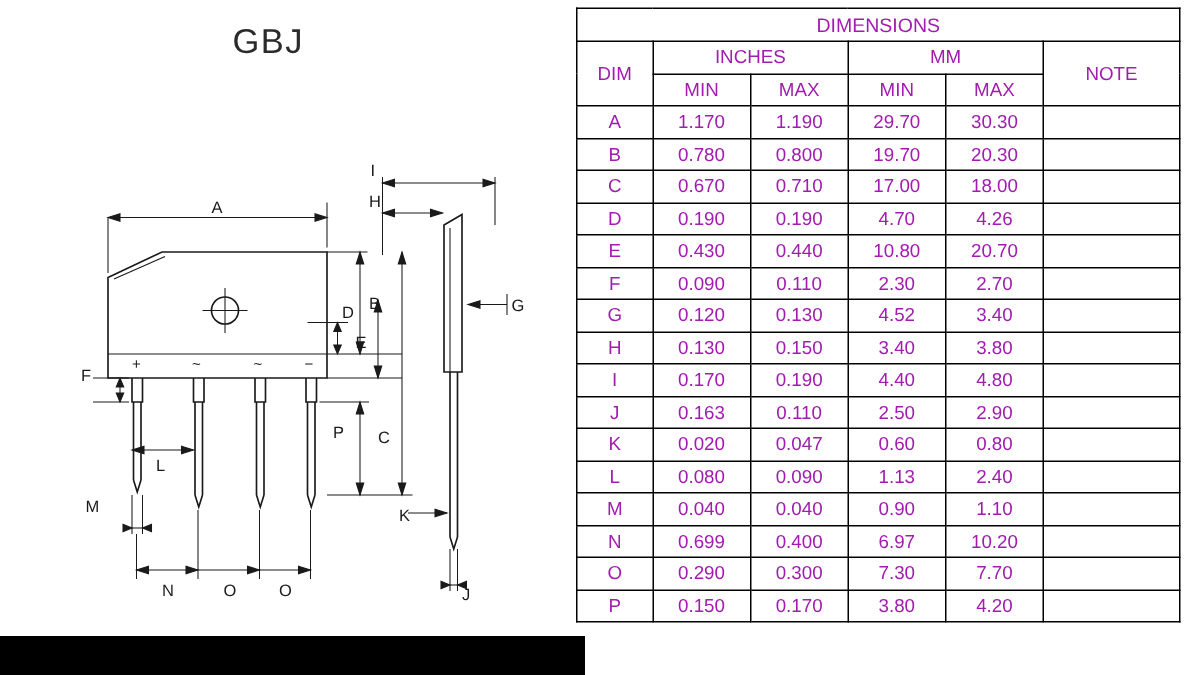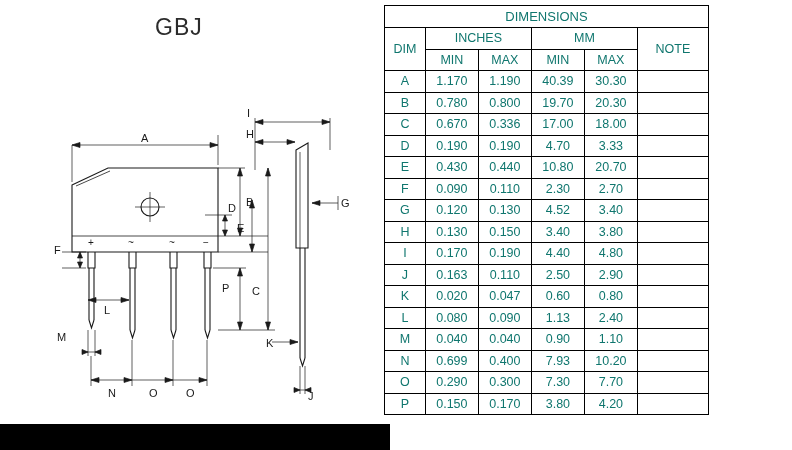--- a/index.html
+++ b/index.html
@@ -53,23 +53,23 @@
 
   
   #dim-table-wrap {
     position: absolute;
     left: 384px;
     top: 5px;
     width: 403px;
   }
   table.dim {
     border-collapse: collapse;
-    width: 325px;
+    width: 403px;
     font-size: 12.5px;
-    color: #0f766e;
+    color: #a21caf;
   }
   table.dim th, table.dim td {
     border: 1px solid #000;
     text-align: center;
     padding: 0;
     height: 20.5px;
     line-height: 20.5px;
     font-weight: normal;
   }
   table.dim .hdr-main {
@@ -263,46 +263,46 @@
           <th class="c-val">MAX</th>
           <th class="c-val">MIN</th>
           <th class="c-val">MAX</th>
         </tr>
       </thead>
       <tbody id="dim-body">
           <tr>
             <td class="dimletter">A</td>
             <td>1.170</td>
             <td>1.190</td>
-            <td>40.39</td>
+            <td>29.70</td>
             <td>30.30</td>
             <td></td>
           </tr>
           <tr>
             <td class="dimletter">B</td>
             <td>0.780</td>
             <td>0.800</td>
             <td>19.70</td>
             <td>20.30</td>
             <td></td>
           </tr>
           <tr>
             <td class="dimletter">C</td>
             <td>0.670</td>
-            <td>0.336</td>
+            <td>0.710</td>
             <td>17.00</td>
             <td>18.00</td>
             <td></td>
           </tr>
           <tr>
             <td class="dimletter">D</td>
             <td>0.190</td>
             <td>0.190</td>
             <td>4.70</td>
-            <td>3.33</td>
+            <td>4.26</td>
             <td></td>
           </tr>
           <tr>
             <td class="dimletter">E</td>
             <td>0.430</td>
             <td>0.440</td>
             <td>10.80</td>
             <td>20.70</td>
             <td></td>
           </tr>
@@ -367,21 +367,21 @@
             <td>0.040</td>
             <td>0.040</td>
             <td>0.90</td>
             <td>1.10</td>
             <td></td>
           </tr>
           <tr>
             <td class="dimletter">N</td>
             <td>0.699</td>
             <td>0.400</td>
-            <td>7.93</td>
+            <td>6.97</td>
             <td>10.20</td>
             <td></td>
           </tr>
           <tr>
             <td class="dimletter">O</td>
             <td>0.290</td>
             <td>0.300</td>
             <td>7.30</td>
             <td>7.70</td>
             <td></td>

